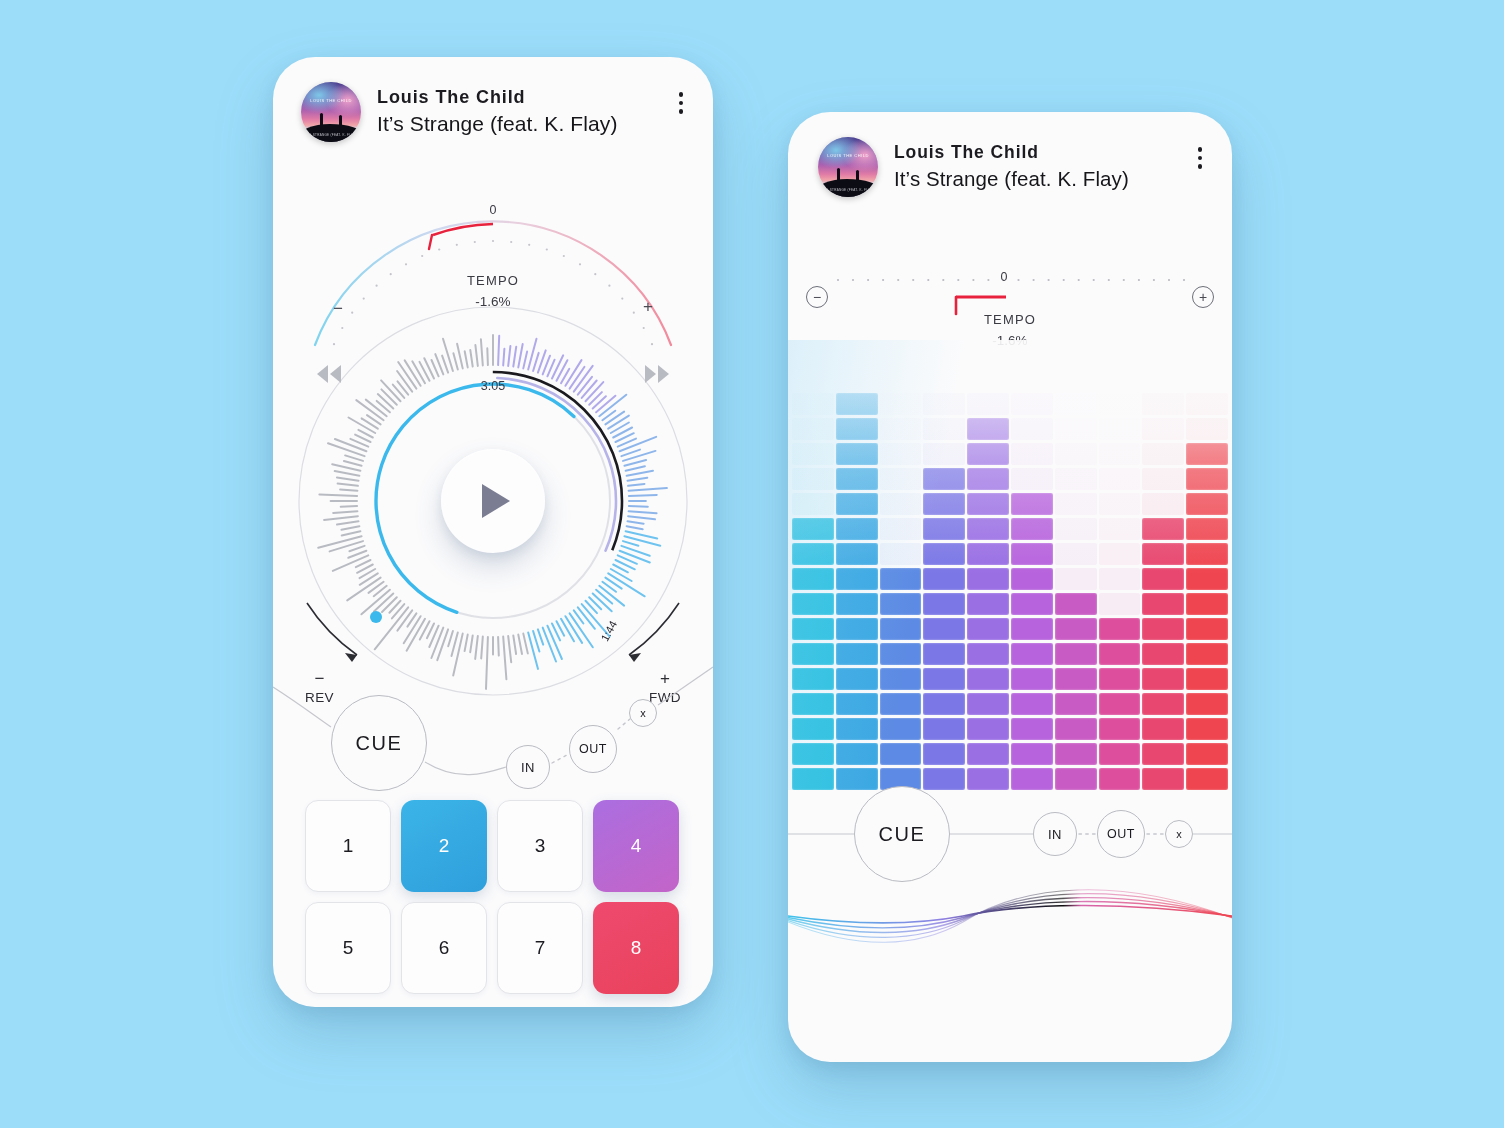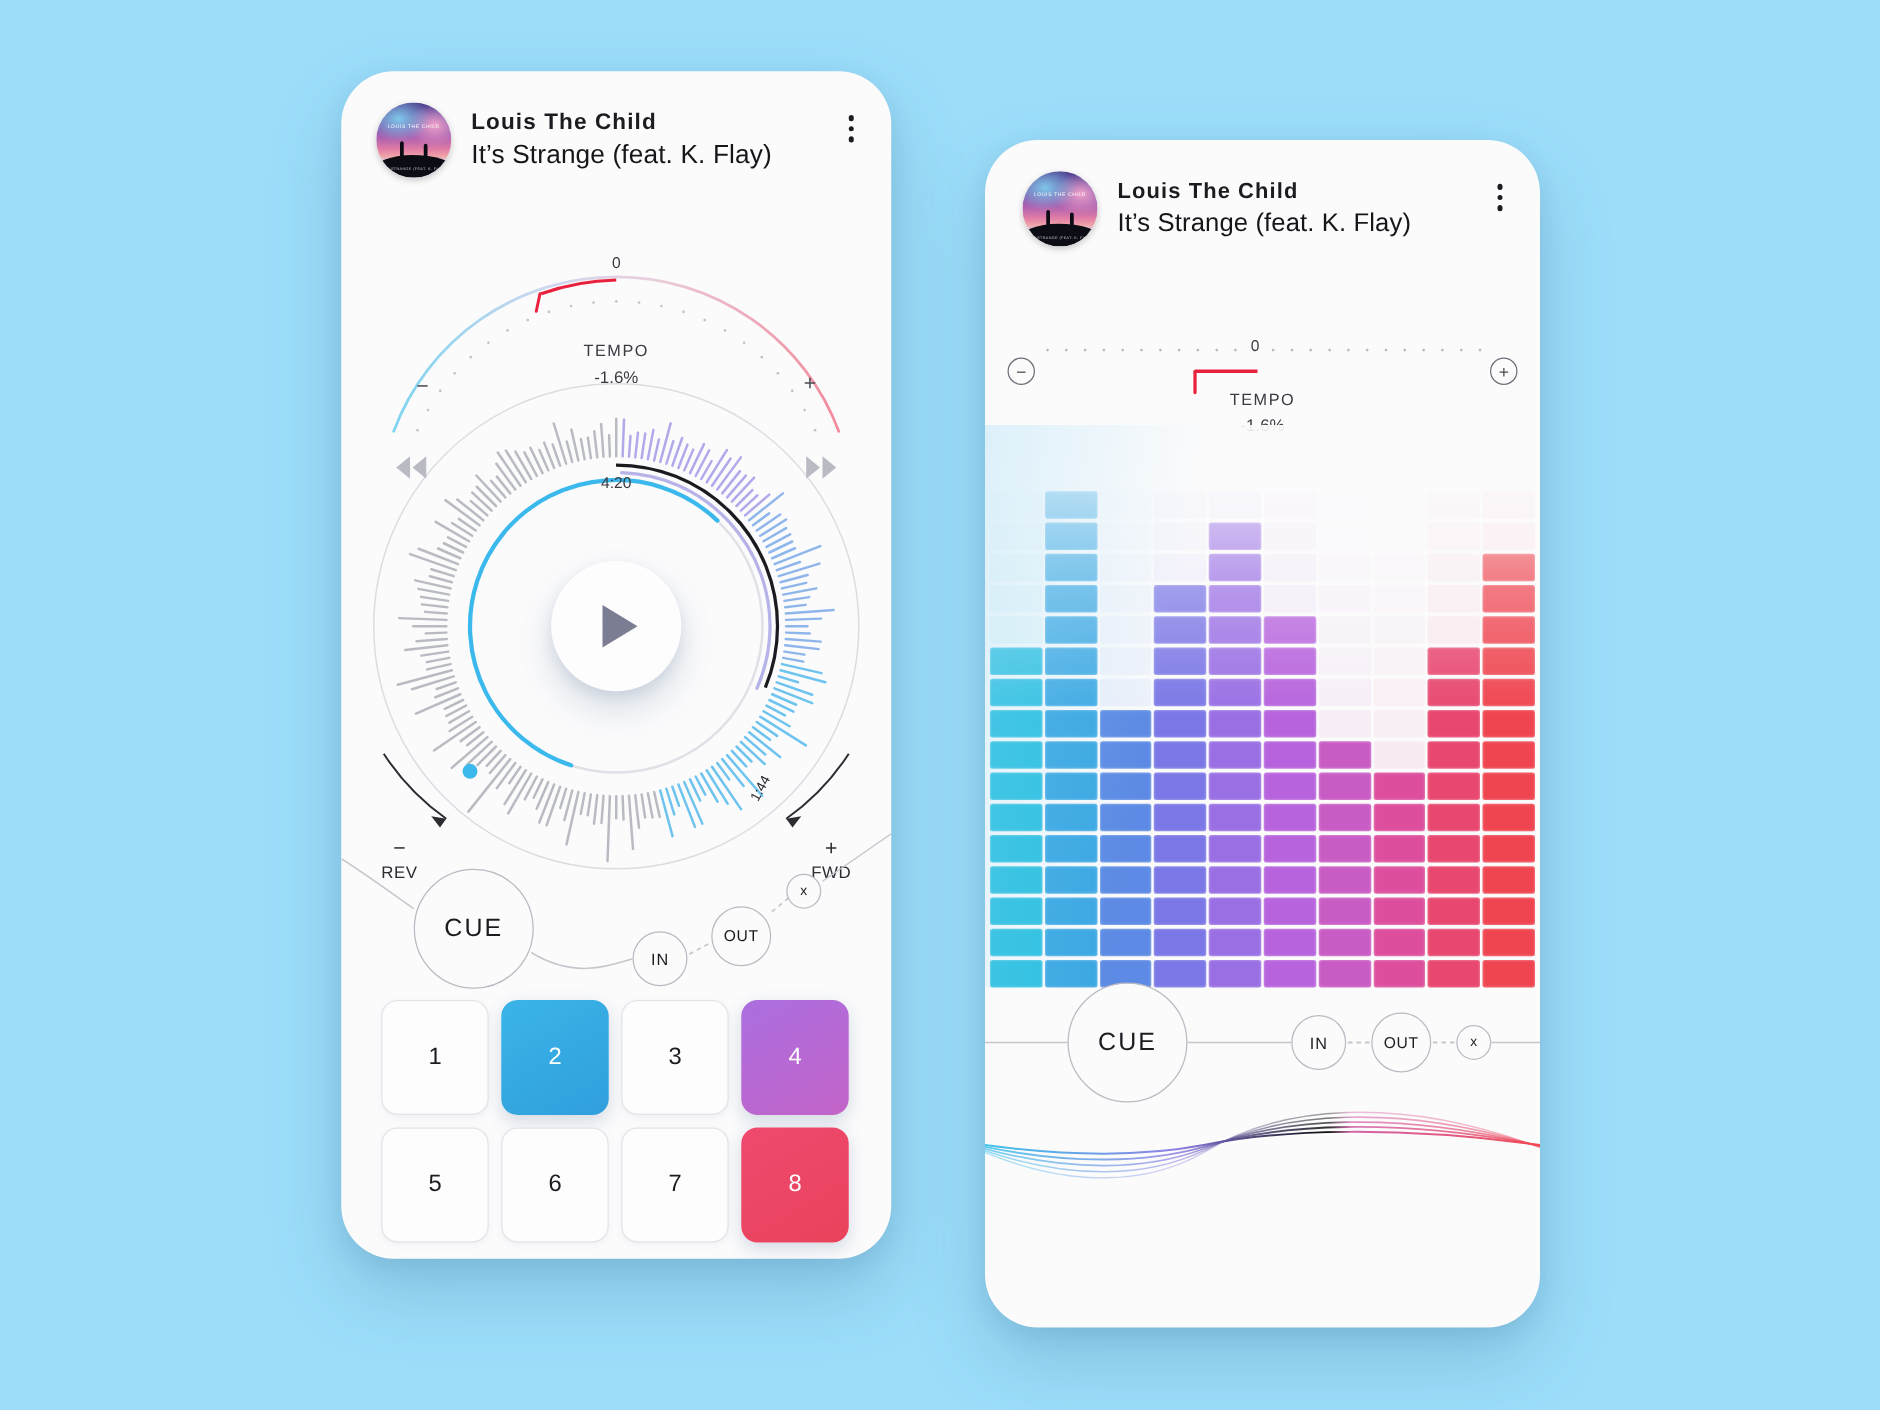--- a/index.html
+++ b/index.html
@@ -485,21 +485,21 @@
 
       <div class="seek-btn" id="seek-back">
         <span class="tri l"></span>
         <span class="tri l"></span>
       </div>
       <div class="seek-btn" id="seek-fwd">
         <span class="tri r"></span>
         <span class="tri r"></span>
       </div>
 
-      <div class="time-lbl" id="time-total">4:20</div>
+      <div class="time-lbl" id="time-total">3:05</div>
       <div class="time-lbl" id="time-elapsed">1:44</div>
 
       <div id="play-btn">
         <span class="ptri"></span>
       </div>
 
       <div class="dirlbl" id="lbl-rev">
         <div class="sgn">−</div>
         <div class="nm">REV</div>
       </div>

